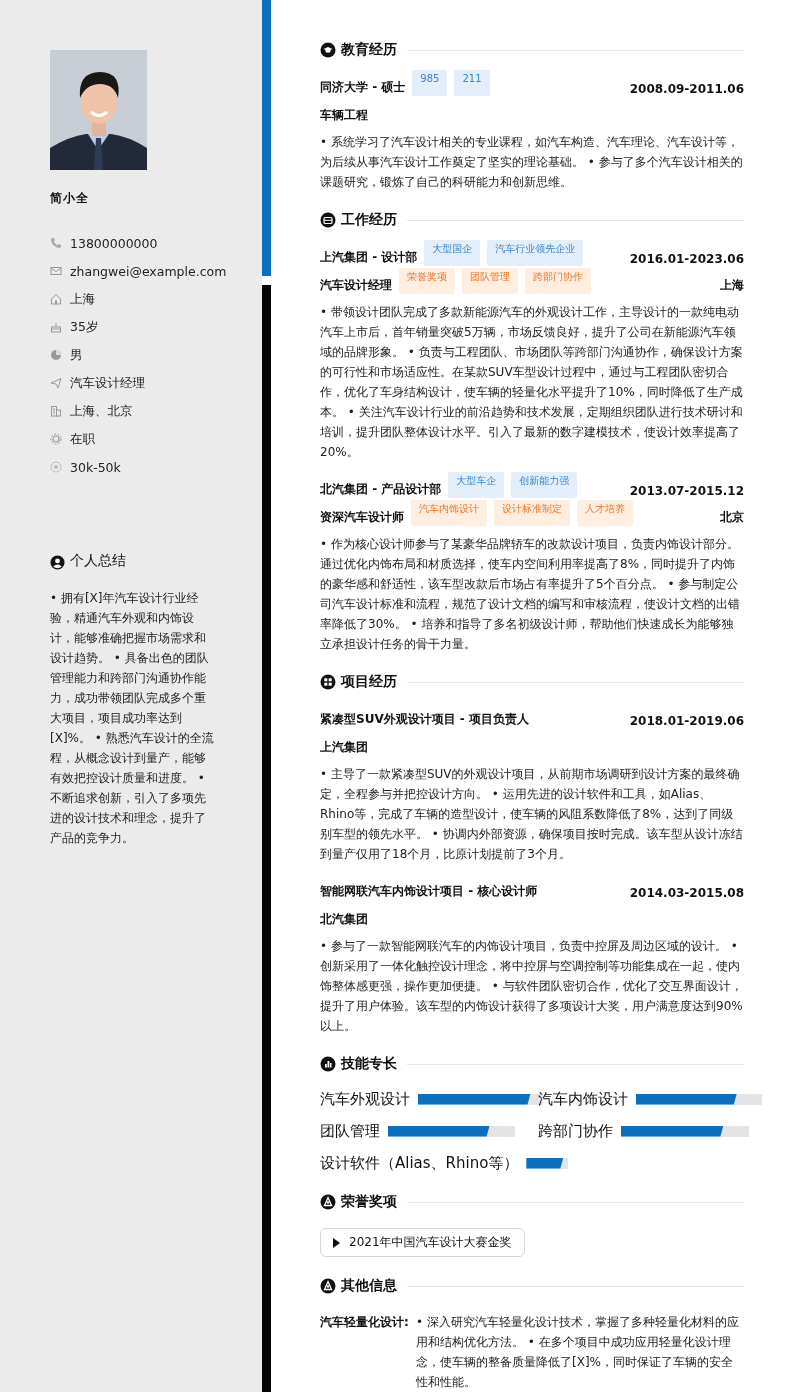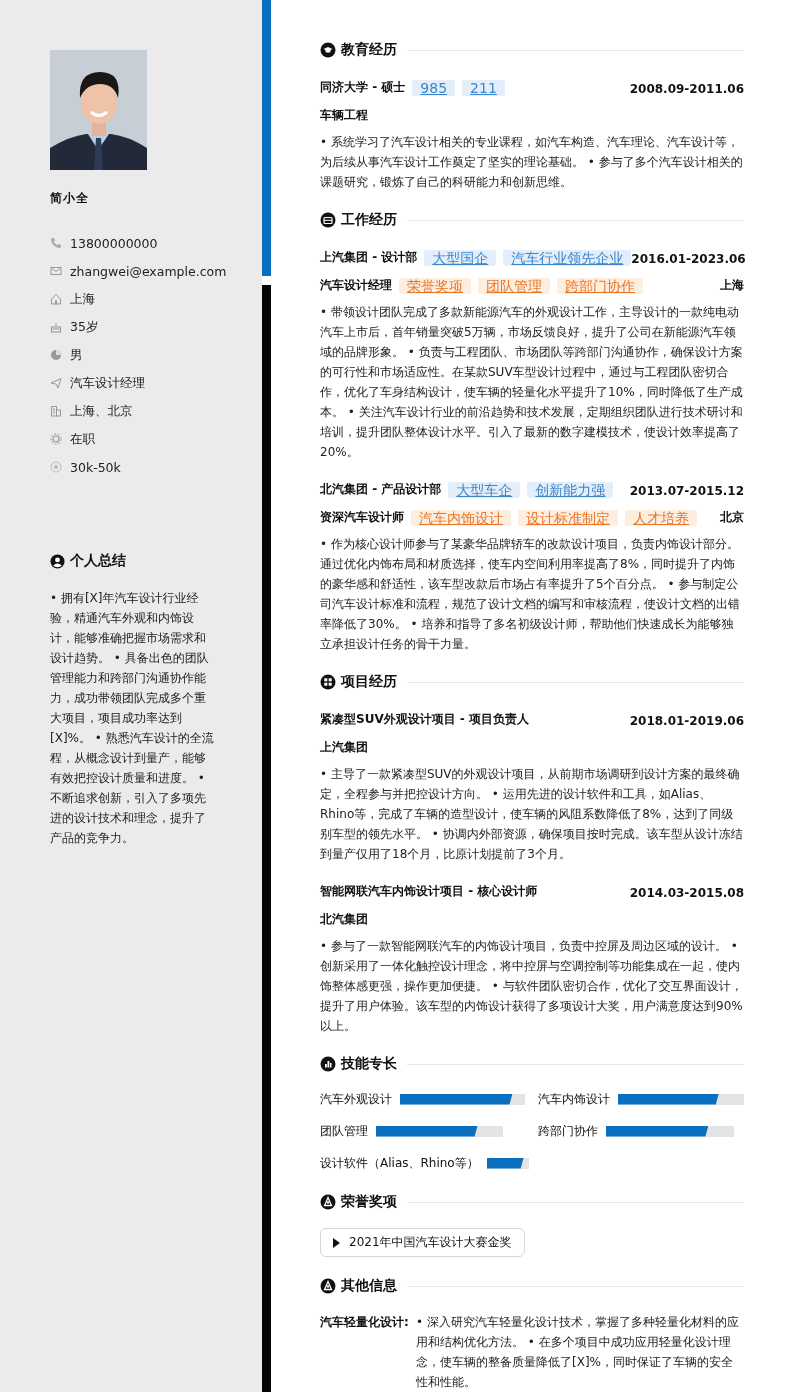--- a/index.html
+++ b/index.html
@@ -11,39 +11,39 @@
   .bar-black { position: absolute; left: 262px; top: 285px; width: 9px; height: 1107px; background: #050505; }
 
   .photo { position: absolute; left: 50px; top: 50px; width: 97px; height: 120px; background: linear-gradient(#c9cfd6, #bfc6ce); overflow: hidden; }
   .photo svg { display: block; }
   .name { position: absolute; left: 50px; top: 190px; font-size: 12px; font-weight: bold; color: #111; letter-spacing: 1px; }
   .info-list { position: absolute; left: 50px; top: 229px; }
   .info-item { display: flex; align-items: center; height: 28px; font-size: 12.5px; color: #222; }
   .info-item .ic { width: 12px; height: 12px; margin-right: 8px; display: inline-flex; align-items: center; justify-content: center; color: #999; }
   .info-item .ic svg { width: 12px; height: 12px; }
 
-  .summary-title { position: absolute; left: 50px; top: 552px; display: flex; align-items: center; font-size: 14px; font-weight: bold; color: #111; }
+  .summary-title { position: absolute; left: 50px; top: 552px; display: flex; align-items: flex-end; font-size: 14px; font-weight: normal; color: #111; }
   .summary-title .hic { width: 15px; height: 15px; margin-right: 5px; }
   .summary-text { position: absolute; left: 50px; top: 588px; width: 164px; font-size: 12px; line-height: 20px; color: #222; }
 
   .main { position: absolute; left: 320px; top: 0; width: 424px; }
   .sec-head { position: absolute; left: 0; width: 424px; display: flex; align-items: center; height: 20px; }
   .sec-head .hic { width: 16px; height: 16px; margin-right: 5px; flex: none; }
   .sec-head .t { font-size: 14px; font-weight: bold; color: #111; white-space: nowrap; }
   .sec-head .line { flex: 1; height: 1px; background: #e6e6e6; margin-left: 10px; }
 
   .row { position: absolute; left: 0; width: 424px; display: flex; align-items: flex-end; height: 20px; font-size: 12px; }
   .row .b { font-weight: bold; color: #111; white-space: nowrap; }
   .row .r { margin-left: auto; font-weight: bold; color: #111; white-space: nowrap; }
-  .tag { display: inline-block; font-size: 14px; padding: 0 8px; height: 16px; line-height: 17px; margin-left: 7px; border-radius: 2px; white-space: nowrap; text-decoration: underline; }
+  .tag { display: inline-block; font-size: 10px; padding: 0 8px; height: 26px; line-height: 17px; margin-left: 7px; border-radius: 2px; white-space: nowrap; }
   .tag.blue { background: #e3eefa; color: #3a86cc; }
   .tag.orange { background: #fdeee0; color: #e9772a; }
   .desc { position: absolute; left: 0; width: 424px; font-size: 12px; line-height: 20px; color: #222; }
 
-  .skill { position: absolute; display: flex; align-items: center; height: 18px; font-size: 12px; color: #111; justify-content: flex-end; }
+  .skill { position: absolute; display: flex; align-items: center; height: 18px; font-size: 15px; color: #111; justify-content: flex-end; }
   .skill .lbl { white-space: nowrap; margin-right: 8px; }
   .track { position: relative; height: 11px; background: #e4e4e6; }
   .fill { position: absolute; left: 0; top: 0; height: 11px; background: #0a6fbf; clip-path: polygon(0 0, 100% 0, calc(100% - 3px) 100%, 0 100%); }
 
   .award { position: absolute; left: 0; top: 1228px; height: 29px; padding: 0 12px; border: 1px solid #d6d6d6; border-radius: 6px; display: flex; align-items: center; font-size: 12px; color: #111; }
   .award .tri { width: 0; height: 0; border-left: 7px solid #111; border-top: 5px solid transparent; border-bottom: 5px solid transparent; margin-right: 9px; }
 
   .other { position: absolute; left: 0; top: 1312px; width: 424px; display: flex; font-size: 12px; line-height: 20px; }
   .other .k { font-weight: bold; color: #111; width: 96px; flex: none; white-space: nowrap; }
   .other .v { color: #222; width: 328px; }

